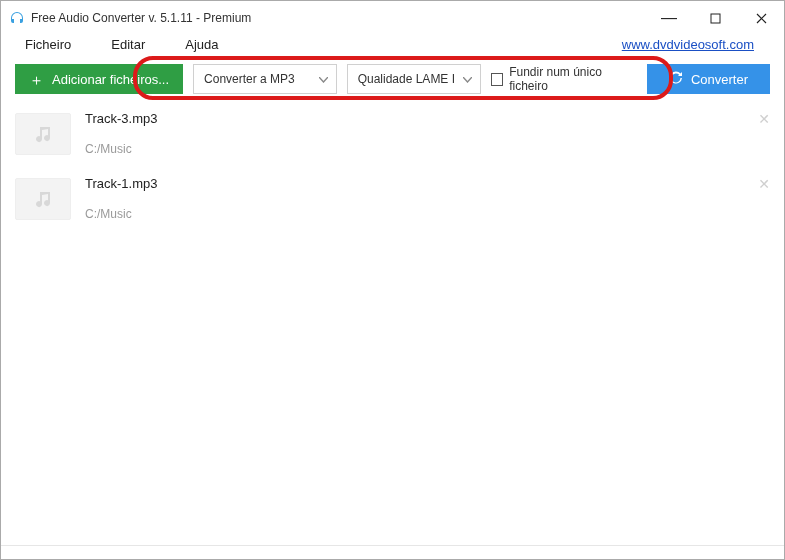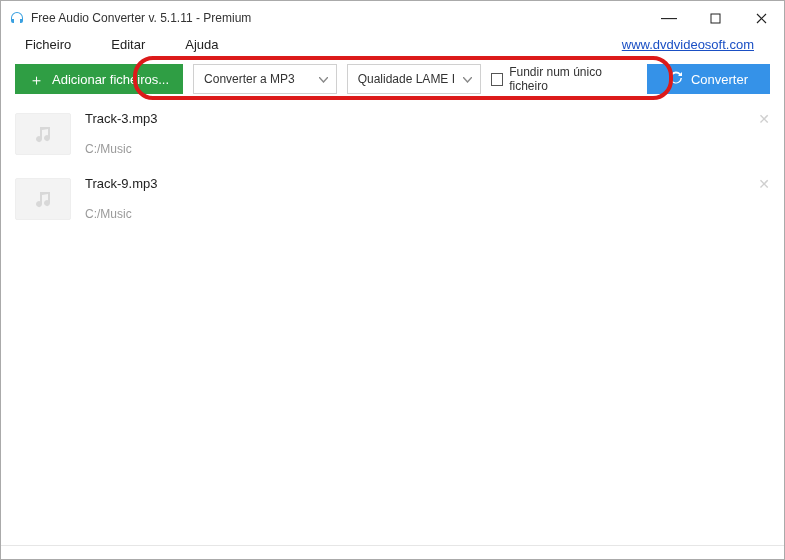--- a/index.html
+++ b/index.html
@@ -117,20 +117,20 @@
     </div>
     <div class="remove-x">✕</div>
   </div>
   <div class="list-item">
     <div class="thumb">
       <svg width="20" height="20" viewBox="0 0 20 20">
           <path d="M7 3v9.3a3 3 0 1 0 2 2.8V6l6-1v6.3a3 3 0 1 0 2 2.8V3l-10 0z" fill="#d8d8d8"></path>
         </svg>
     </div>
     <div class="info">
-      <div class="name">Track-9.mp3</div>
+      <div class="name">Track-1.mp3</div>
       <div class="path">C:/Music</div>
     </div>
     <div class="remove-x">✕</div>
   </div>
 </div>
 
 <div class="footer-line"></div>
 
 </body></html>

